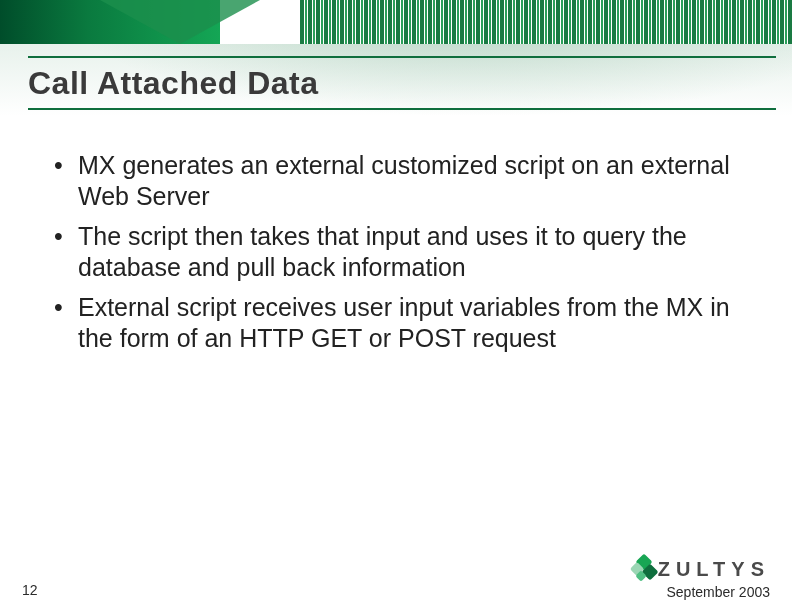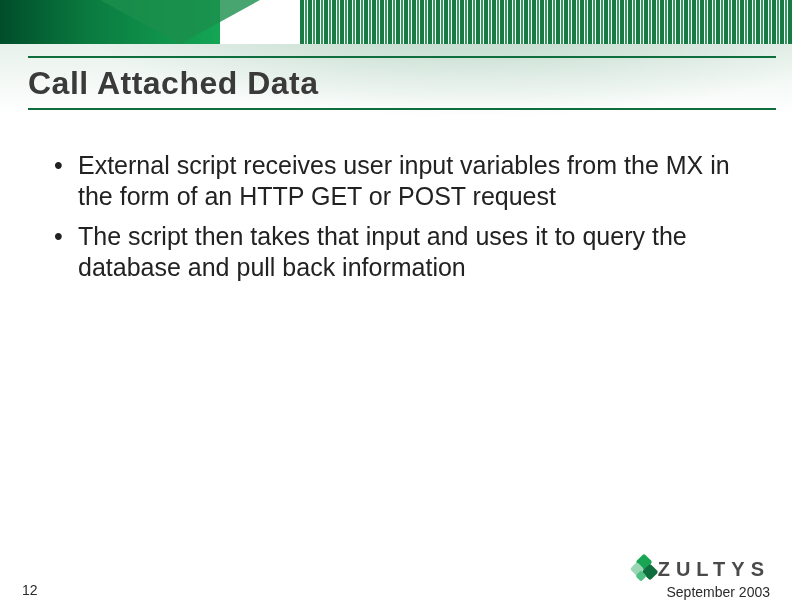--- a/index.html
+++ b/index.html
@@ -51,22 +51,23 @@
     <div class="ban-stripes"></div>
     <div class="ban-soft"></div>
   </div>
 
   <div class="titlebar">
     <h1>Call Attached Data</h1>
   </div>
 
   <div class="body">
     <ul>
+      <li>MX generates an external customized script on an external Web Server</li>
+      <li>The script then takes that input and uses it to query the database and pull back information</li>
       <li>External script receives user input variables from the MX in the form of an HTTP GET or POST request</li>
-      <li>The script then takes that input and uses it to query the database and pull back information</li>
     </ul>
   </div>
 
   <div class="page-number">12</div>
 
   <div class="logo">
     <div class="logo-mark">
       <div class="d d1"></div>
         <div class="d d2"></div>
         <div class="d d3"></div>

